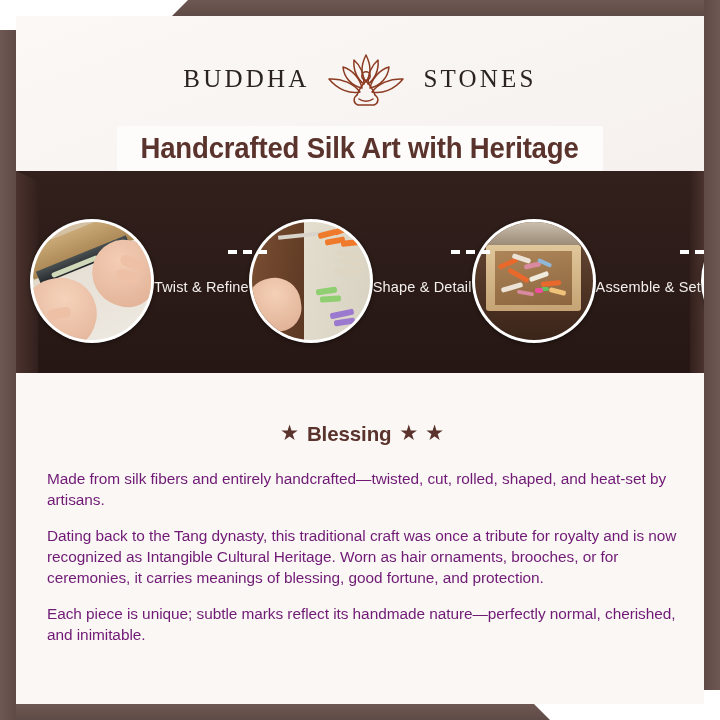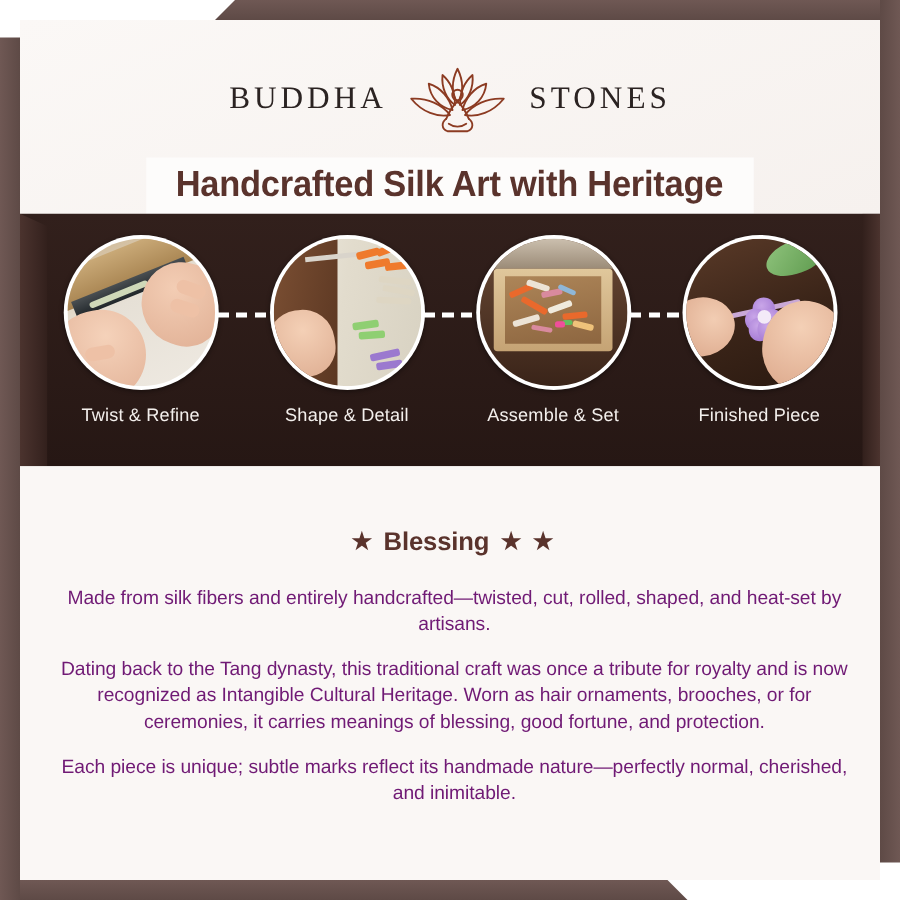--- a/index.html
+++ b/index.html
@@ -11,21 +11,20 @@
     background: #ffffff;
     font-family: "Liberation Sans", sans-serif;
   }
 
   #page {
     position: relative;
     width: 720px;
     height: 720px;
     background: #ffffff;
     overflow: hidden;
-    text-align: center;
   }
 
   
   .frame-band {
     position: absolute;
     background: #6b5450;
   }
   
   .band-top {
     top: 0; left: 0; width: 720px; height: 16px;
@@ -130,21 +129,21 @@
   .steps-inner {
     position: relative;
     display: flex;
     height: 100%;
     padding: 0 14px;
   }
   .step {
     position: relative;
     flex: 1 1 0;
     display: flex;
-    flex-direction: column;
+    flex-direction: row;
     align-items: center;
     justify-content: flex-start;
     padding-top: 17px;
   }
   .circle-wrap {
     position: relative;
     width: 124px; height: 124px;
     border-radius: 50%;
     background: #fff;
     padding: 3px;

